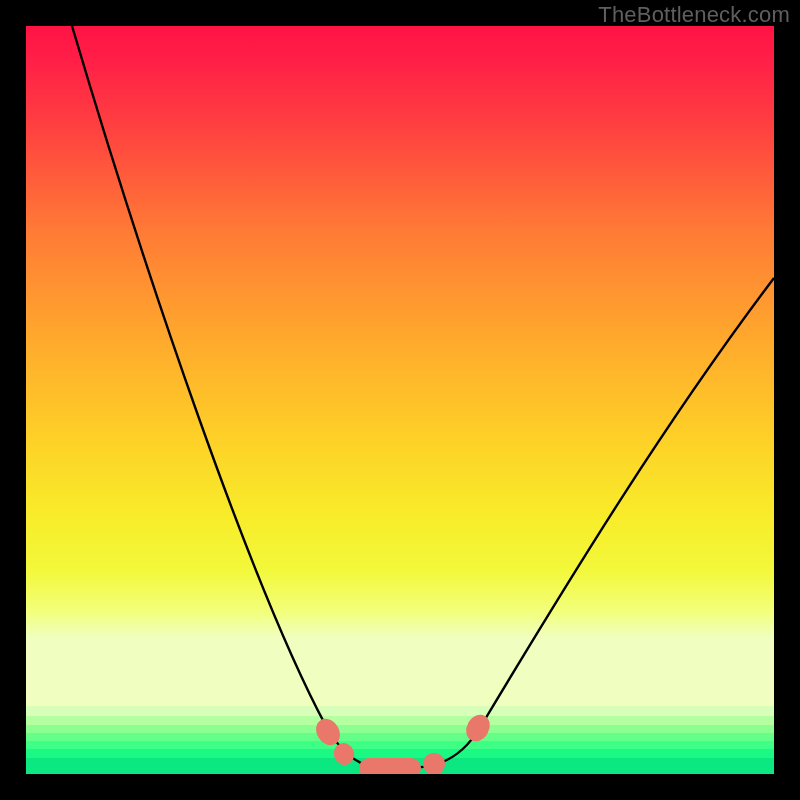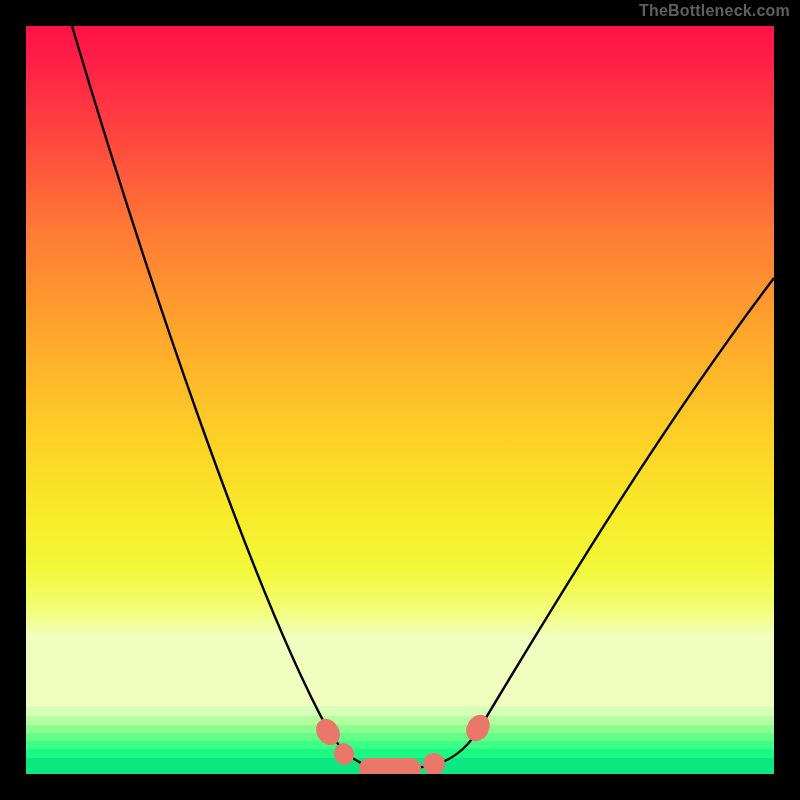--- a/index.html
+++ b/index.html
@@ -24,22 +24,22 @@
     left: 26px;
     width: 748px;
     height: 748px;
     overflow: hidden;
   }
   .watermark {
     position: absolute;
     top: 2px;
     right: 10px;
     color: #5f5f5f;
-    font-size: 16px;
-    font-weight: 700;
+    font-size: 22px;
+    font-weight: 400;
     letter-spacing: 0.2px;
   }
   .green-band {
     position: absolute;
     left: 0;
     width: 100%;
   }
   svg {
     position: absolute;
     top: 0; left: 0;

